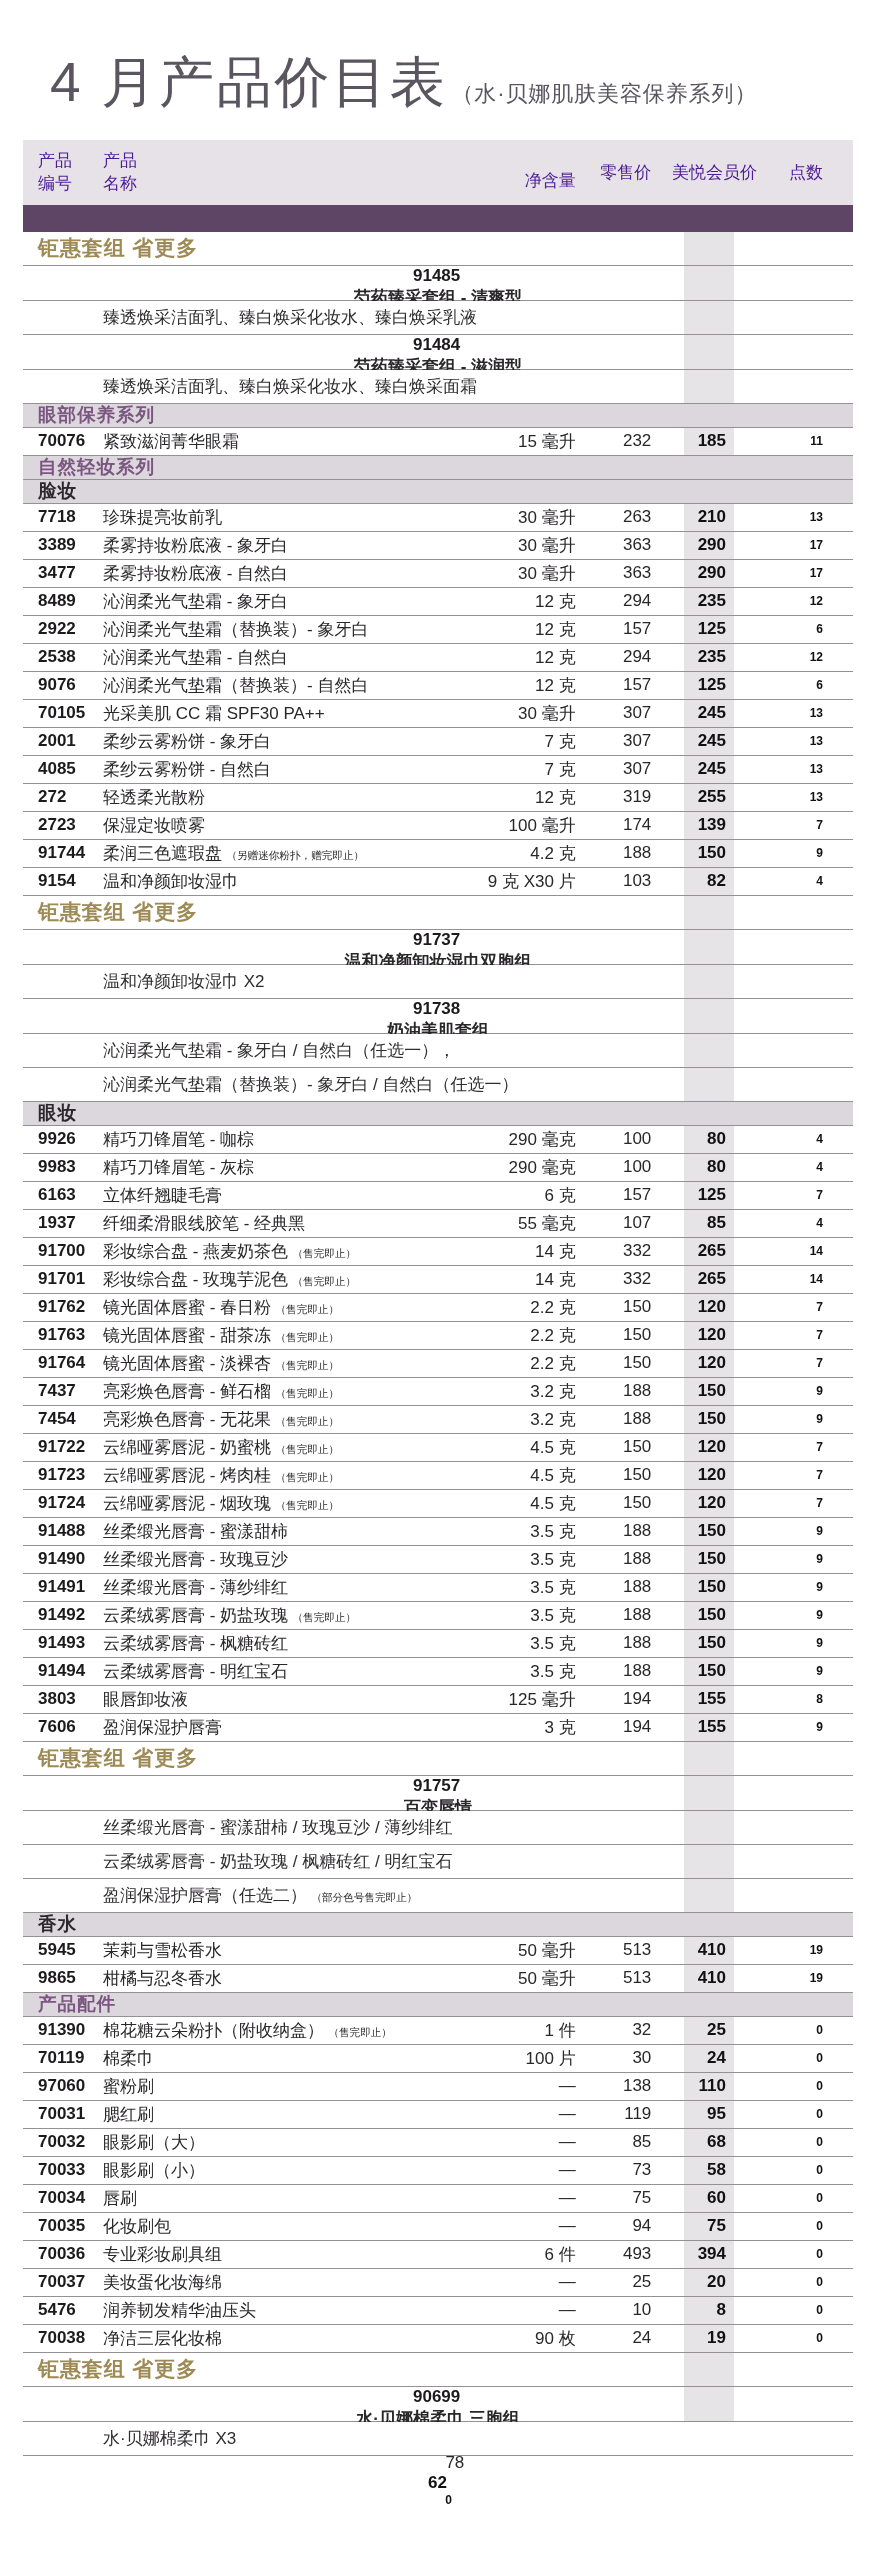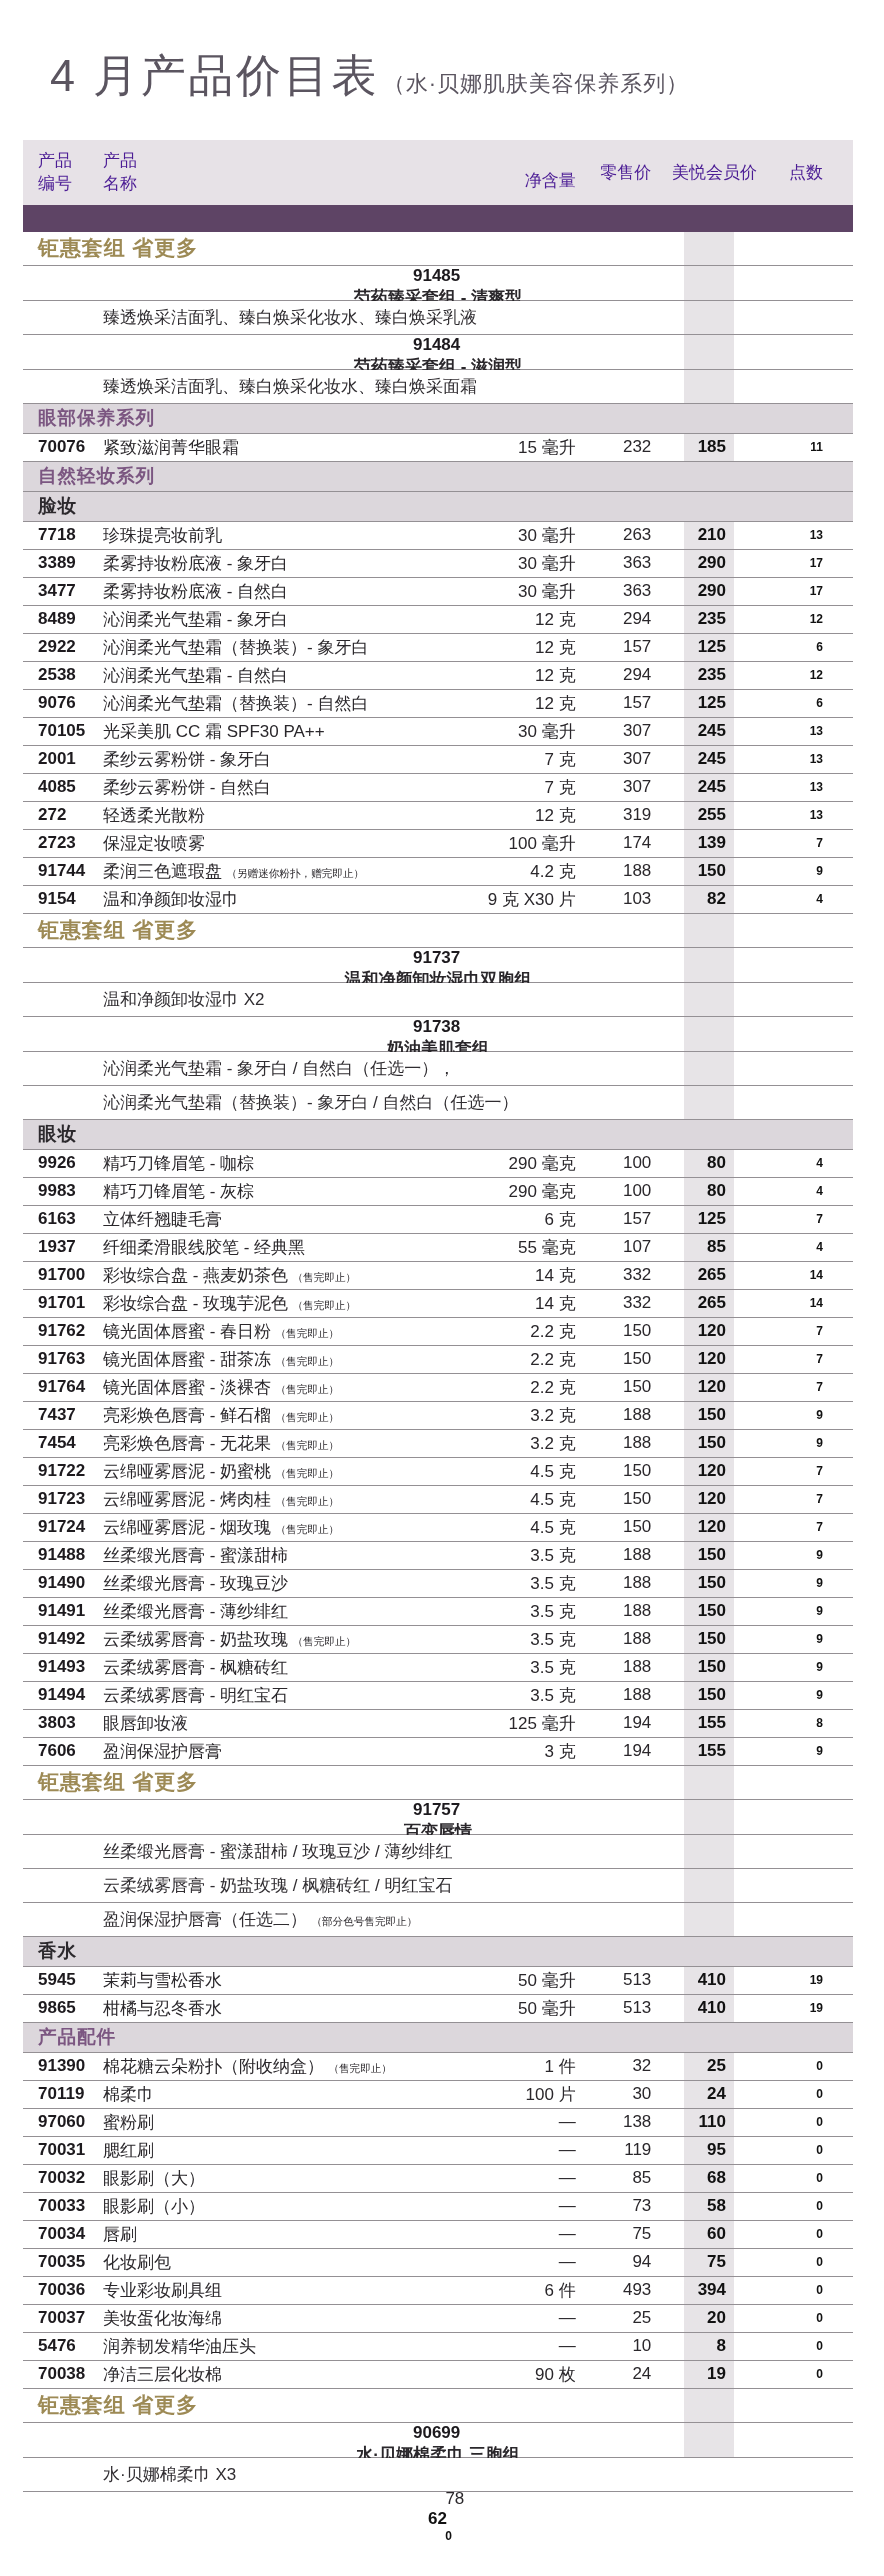--- a/index.html
+++ b/index.html
@@ -2,21 +2,21 @@
 <html style="font-size:14px"><head>
 <meta charset="utf-8">
 <style>
   * { margin:0; padding:0; box-sizing:border-box; }
   html,body { background:#ffffff; }
   body { font-family:"Liberation Sans","DejaVu Sans",sans-serif; }
   .page { position:relative; width:885px; height:2576px; background:#ffffff; overflow:hidden; }
 
   
   .title-wrap { position:absolute; left:50px; top:46px; white-space:nowrap; color:#5b5560; }
-  .title-main { font-size:45px; letter-spacing:2.7px; font-weight:500; }
+  .title-main { font-size:55px; letter-spacing:2.7px; font-weight:500; }
   .title-sub  { font-size:22px; letter-spacing:0.9px; font-weight:500; }
 
   
   .table { position:absolute; left:23px; top:140px; width:830px; }
 
   .thead { display:flex; align-items:center; background:#e7e2e7; height:65px;
            font-size:17px; color:#4c1d95; }
   .h-code { width:80px; padding-left:15px; line-height:1.3; }
   .h-name { flex:1; line-height:1.3; }
   .h-net    { width:124px; text-align:right; padding-right:5.3px;margin-top:16px;  }
@@ -42,21 +42,21 @@
   .c-retail { width:88px; text-align:right; padding-right:17.7px; font-size:17px; color:#2a272b; }
   .c-member { width:96px; text-align:right; padding-right:39px; font-size:17px; font-weight:bold; color:#111; }
   .c-points { width:88px; text-align:right; padding-right:30px; font-size:12px; font-weight:bold; color:#111; }
 
   .note { font-size:10.6px; font-weight:normal; color:#2a272b; margin-left:4.4px; letter-spacing:0; }
 
   .row.promo { height:34px; }
   .row.promo .c-promo { padding-left:15px; font-size:21px; font-weight:bold;
                         color:#9d8a55; letter-spacing:0.9px; }
 
-  .row.band { height:30px; background:#dcd7dc; }
+  .row.band { height:24px; background:#dcd7dc; }
   .row.band .c-band { padding-left:15px; font-size:18.6px; font-weight:bold; letter-spacing:0.9px; }
   .row.band.section .c-band { color:#7b5681; }
   .row.band.sub .c-band     { color:#2c292d; }
 
   .row.desc { height:34px; }
   .row.desc .c-desc { flex:1; padding-left:80px; font-size:17px; color:#302d31; white-space:nowrap; }
 </style>
 </head>
 <body>
 

